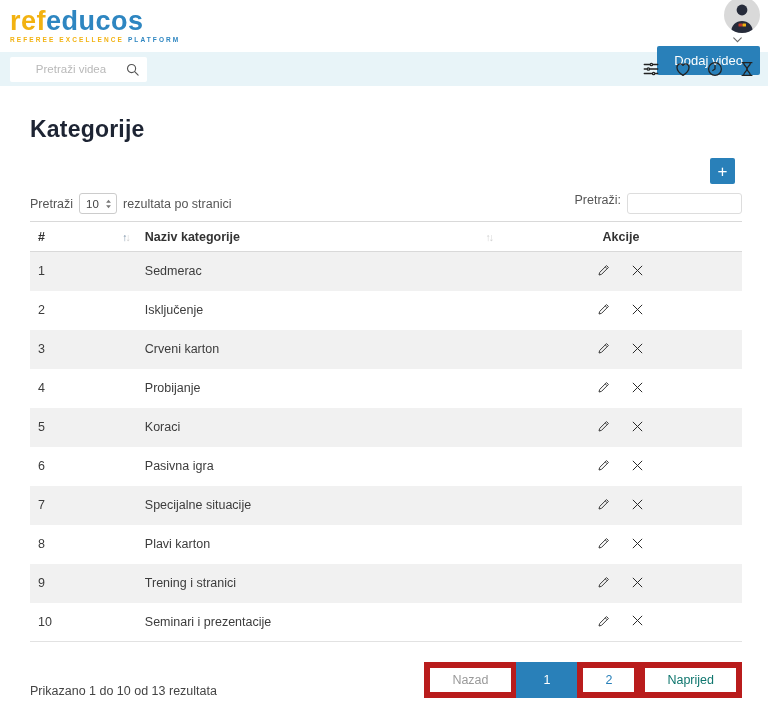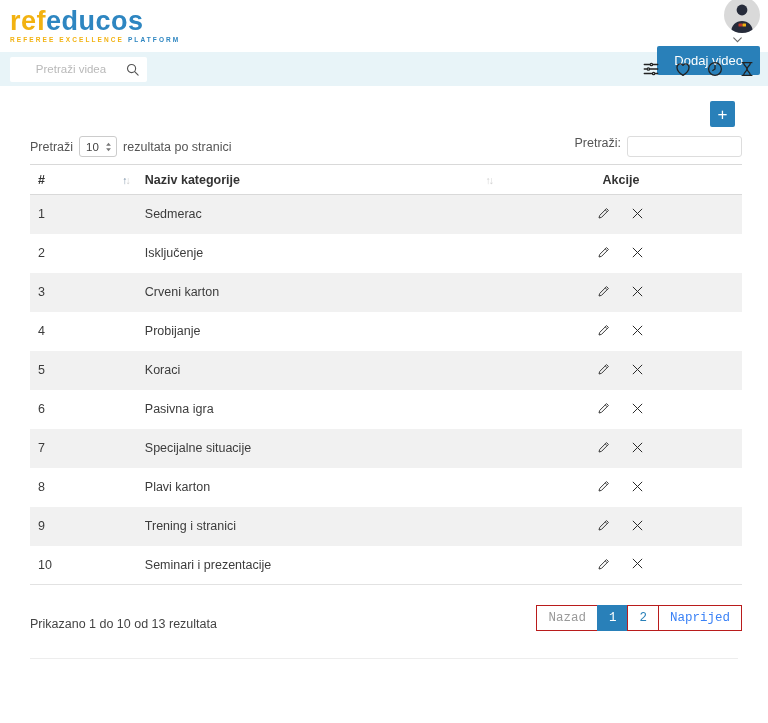--- a/index.html
+++ b/index.html
@@ -54,25 +54,25 @@
   .cat-table tbody tr:nth-child(odd) { background:#f1f1f1; }
   .cat-table tbody tr:nth-child(even) { background:#ffffff; }
   .cat-table tbody tr:last-child { border-bottom:1px solid #e2e2e2; }
   td.actions-cell { text-align:center; }
   .action-group { display:inline-flex; align-items:center; gap:16px; }
   .row-action { background:none; border:none; cursor:pointer; width:18px; height:18px; display:inline-flex; align-items:center; justify-content:center; }
 
   
   .table-footer { display:flex; align-items:flex-end; margin-top:20px; font-size:12.5px; color:#444; }
   .pagination { margin-left:auto; display:flex; align-items:stretch; }
-  .page-btn { border:1px solid #b91c1c; background:#fff; font-size:12.5px; padding:5px 11px; margin-left:-1px; cursor:pointer; font-family:Liberation Mono, monospace; }
+  .page-btn { border:6px solid #b91c1c; background:#fff; font-size:12.5px; padding:5px 22px; margin-left:-1px; cursor:pointer; font-family:Liberation Sans, sans-serif; }
   .page-btn.prev { color:#9a9a9a; }
   .page-btn.num { color:#2980b9; min-width:26px; }
   .page-btn.num.active { background:#2980b9; color:#fff; border-color:#2980b9; }
-  .page-btn.next { color:#3b82f6; }
+  .page-btn.next { color:#0f766e; }
 
   .bottom-divider { margin:27px 30px 0 30px; border-top:1px solid #ededed; }
 
   svg.ic { display:block; }
 </style>
 </head>
 <body>
 
 <header class="topbar">
   <div class="logo">
@@ -143,20 +143,21 @@
         <line x1="5.5" y1="3.5" x2="18.5" y2="3.5"></line>
           <line x1="5.5" y1="20.5" x2="18.5" y2="20.5"></line>
         <path d="M7.5 3.5c0 4.5 4.5 5 4.5 8.5s-4.5 4-4.5 8.5"></path>
         <path d="M16.5 3.5c0 4.5-4.5 5-4.5 8.5s4.5 4 4.5 8.5"></path>
       </svg>
     </button>
   </div>
 </div>
 
 <main>
+  <h1 class="page-title">Kategorije</h1>
 
   <div class="add-row">
     <button class="add-btn">+</button>
   </div>
 
   <div class="controls">
     <span>Pretraži</span>
     <span class="length-select">
       <span>10</span>
       <svg class="ic" width="9" height="12" viewBox="0 0 14 20">

